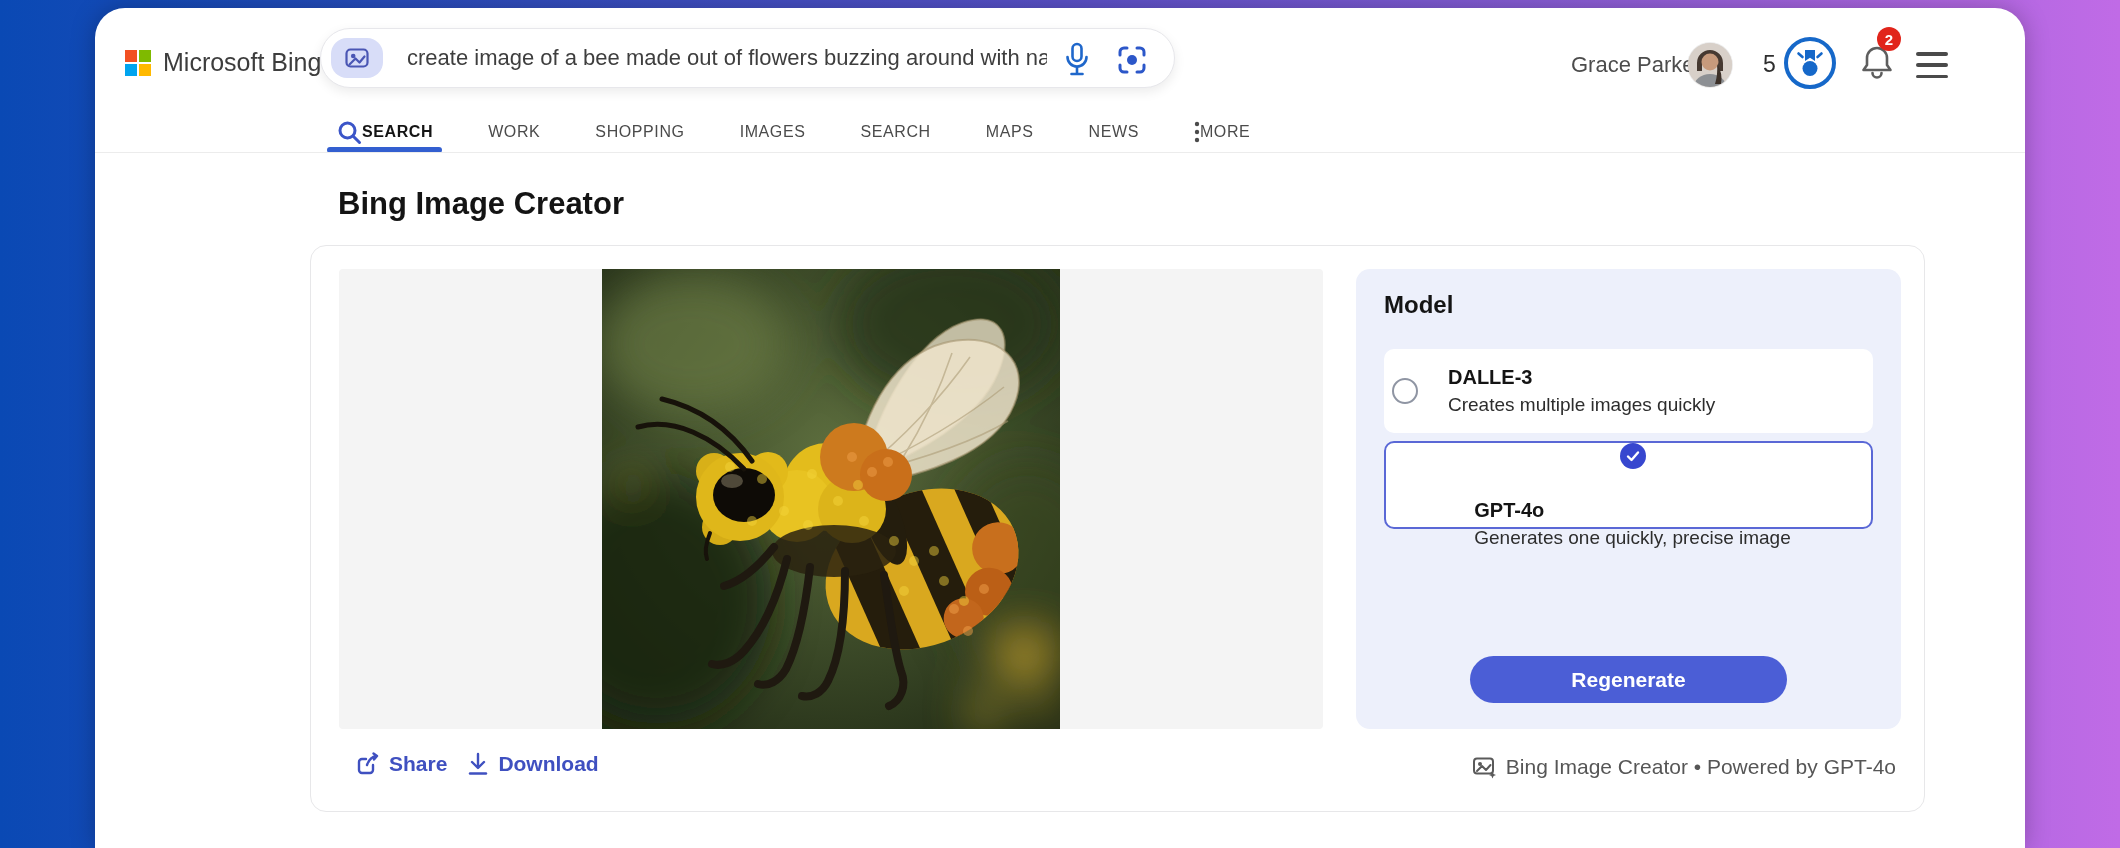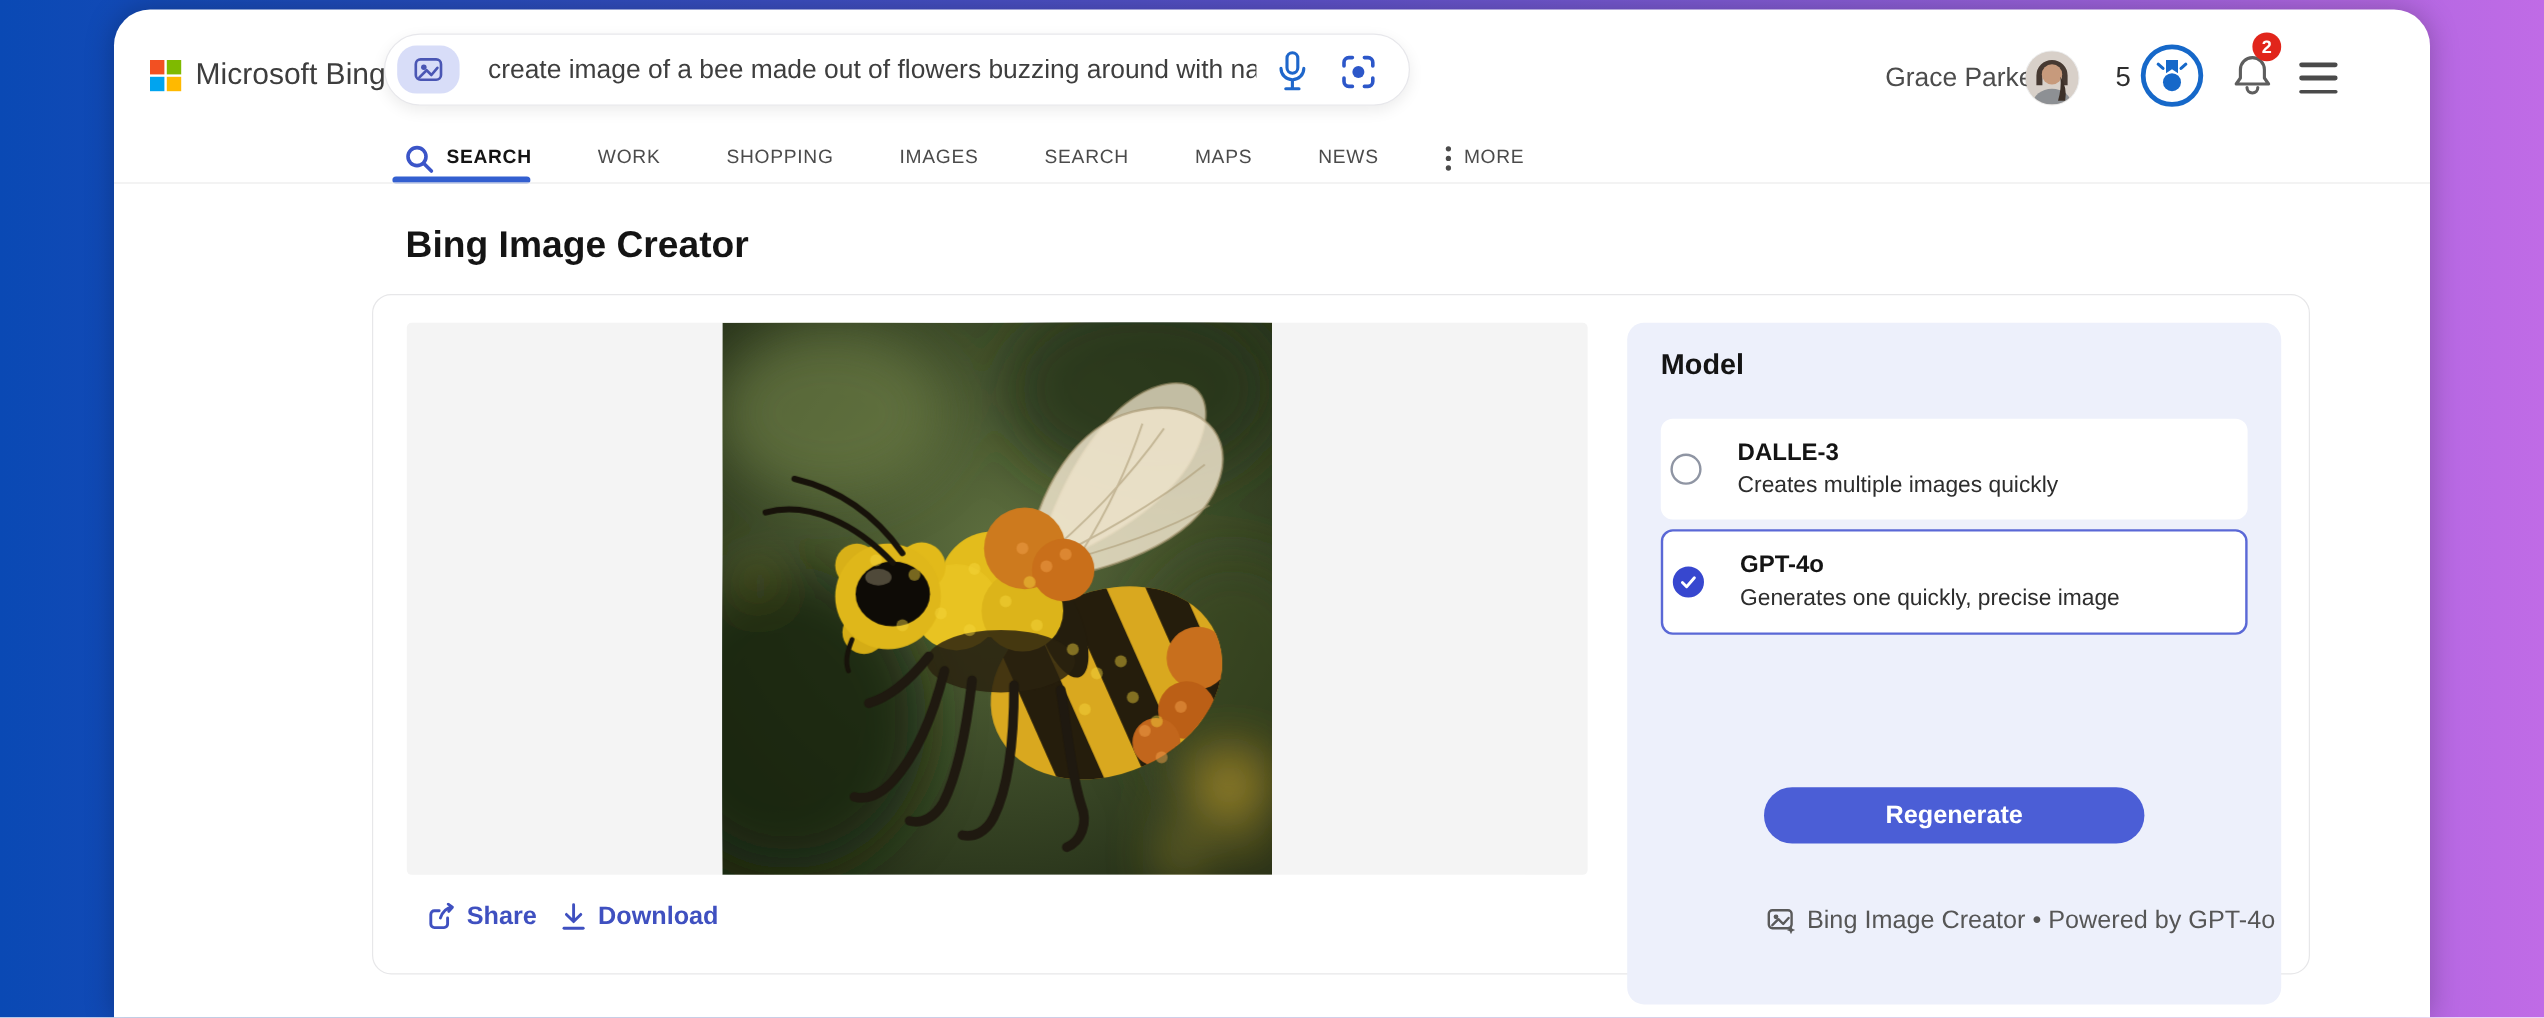--- a/index.html
+++ b/index.html
@@ -25,37 +25,37 @@
   .avatar{position:absolute;left:1593px;top:35px;width:44px;height:44px;border-radius:50%;overflow:hidden;background:#d8d0c9;box-shadow:0 0 0 1px rgba(0,0,0,.08);}
   .points{position:absolute;left:1668px;top:43px;font-size:23px;color:#2e2e2e;}
   .rewards{position:absolute;left:1689px;top:29px;width:52px;height:52px;border-radius:50%;border:4px solid #1668c9;background:#fff;box-sizing:border-box;}
   .bell{position:absolute;left:1765px;top:36px;width:34px;height:36px;}
   .badge{position:absolute;left:1782px;top:19px;width:24px;height:24px;border-radius:50%;background:#e1251b;color:#fff;font-size:15px;font-weight:700;}
   .hamburger{position:absolute;left:1821px;top:44px;width:32px;height:26px;display:flex;flex-direction:column;justify-content:space-between;}
   .hamburger i{display:block;height:3.5px;background:#4a4a4a;border-radius:2px;}
 
   
   .nav{position:absolute;left:242px;top:103px;height:42px;display:flex;align-items:center;gap:55px;}
-  .nav-item{display:flex;align-items:center;gap:10px;font-size:16px;letter-spacing:.6px;color:#4b4b4b;cursor:default;white-space:nowrap;}
+  .nav-item{display:flex;align-items:center;font-size:16px;letter-spacing:.6px;color:#4b4b4b;cursor:default;white-space:nowrap;}
   .nav-item.active{color:#141414;font-weight:700;}
   .nav-underline{position:absolute;left:232px;top:139px;width:115px;height:6px;background:#335fd0;border-radius:3px;}
   .nav-divider{position:absolute;left:0;top:144px;width:1930px;height:1px;background:#ececec;}
 
   .page-title{position:absolute;left:243px;top:178px;font-size:31px;font-weight:700;color:#141414;}
 
   
   .main-card{position:absolute;left:215px;top:237px;width:1615px;height:567px;background:#fff;border:1px solid #e7e7e9;border-radius:16px;box-sizing:border-box;}
   .stage{position:absolute;left:28px;top:23px;width:984px;height:460px;background:#f4f4f4;border-radius:4px;}
   .bee{position:absolute;left:263px;top:0;width:458px;height:460px;}
 
-  .model-panel{position:absolute;left:1045px;top:23px;width:545px;height:568px;background:#edf0fb;border-radius:14px;}
+  .model-panel{position:absolute;left:1045px;top:23px;width:545px;height:460px;background:#edf0fb;border-radius:14px;}
   .model-title{position:absolute;left:28px;top:22px;font-size:24px;font-weight:700;color:#141414;}
   .option{position:absolute;left:28px;width:489px;background:#fff;border-radius:10px;box-sizing:border-box;display:flex;align-items:center;padding-left:8px;gap:30px;cursor:default;}
   .option.dalle{top:80px;height:84px;}
-  .option.gpt{top:172px;height:88px;border:2px solid #5a68d6;}
+  .option.gpt{top:172px;height:88px;border:2px solid #5a68d6;flex-direction:column;}
   .radio{width:26px;height:26px;border-radius:50%;border:2px solid #8f95a3;background:#fff;box-sizing:border-box;flex:none;}
   .radio.checked{background:#3747cf;border:none;}
   .option-name{font-size:20px;font-weight:700;color:#141414;margin-bottom:5px;}
   .option-desc{font-size:19px;color:#2d2d2d;}
   .regen{position:absolute;left:114px;top:387px;width:317px;height:47px;border-radius:24px;background:#4b5ed6;color:#fff;font-size:21px;font-weight:700;border:none;font-family:"Liberation Sans",sans-serif;}
 
   .actions{position:absolute;left:45px;top:506px;display:flex;align-items:center;gap:20px;}
   .action{display:flex;align-items:center;gap:9px;color:#3f50c0;font-size:21px;font-weight:700;cursor:default;}
   .credit{position:absolute;right:28px;top:508px;display:flex;align-items:flex-end;gap:9px;color:#565656;font-size:21px;}
 </style>

